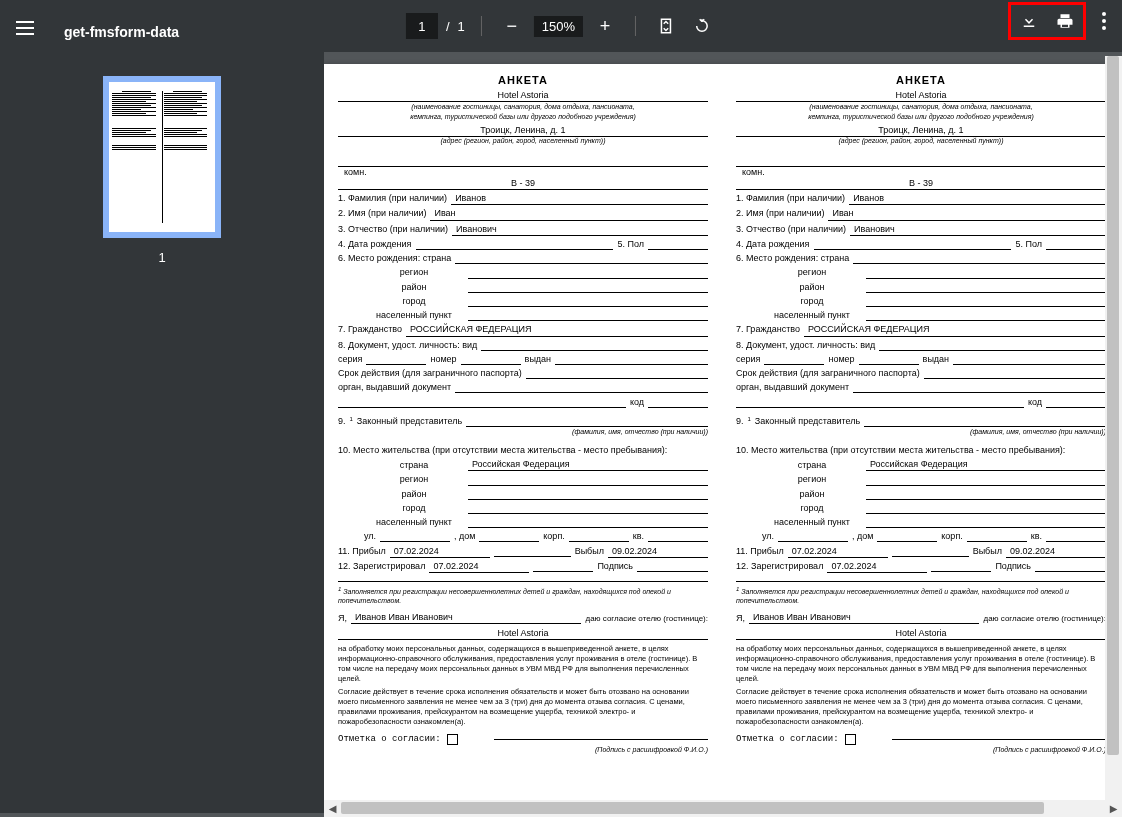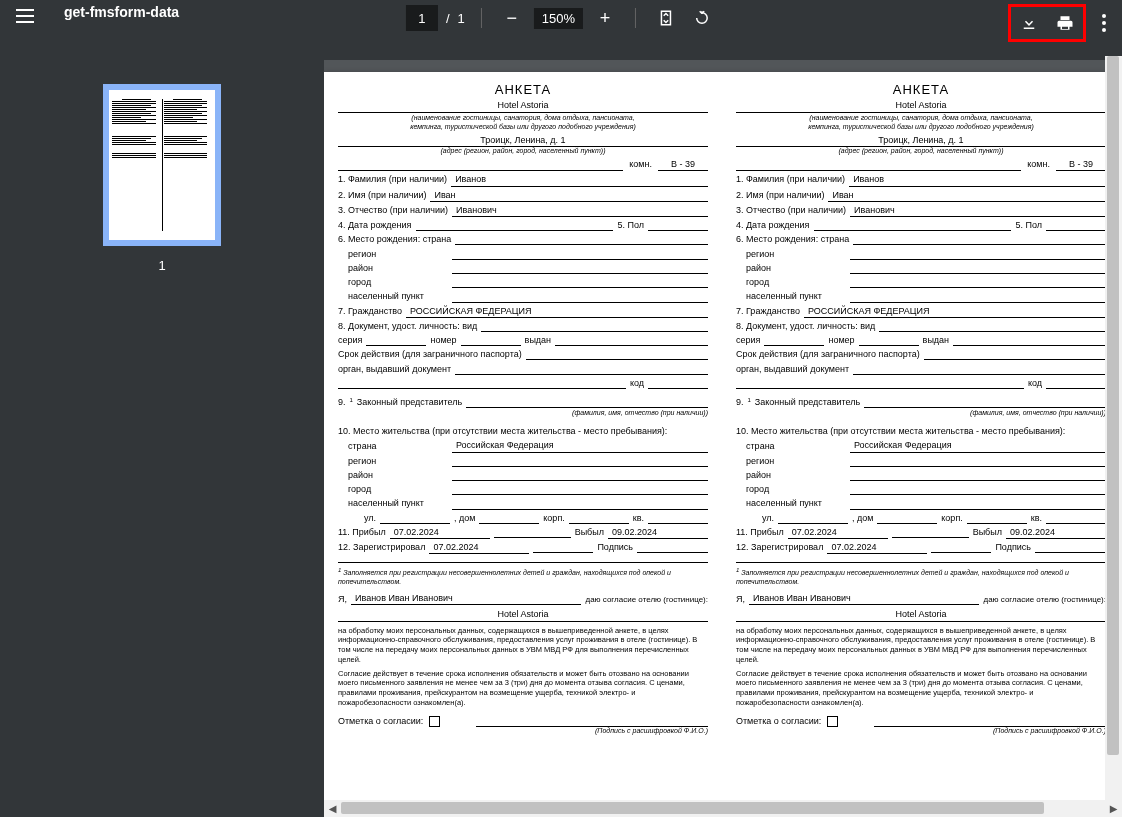--- a/index.html
+++ b/index.html
@@ -1,18 +1,18 @@
 <!DOCTYPE html>
 <html><head>
 <meta charset="utf-8">
 <style>
 * { box-sizing: border-box; margin: 0; padding: 0; }
 body { font-family: Arial, sans-serif; background: #525659; width: 1122px; height: 817px; overflow: hidden; }
 
-.toolbar { height: 60px; background: #323639; display: flex; align-items: flex-start; padding: 4px 16px; color: #fff; }
+.toolbar { height: 52px; background: #323639; display: flex; align-items: flex-end; padding: 12px 16px; color: #fff; }
 .hamburger { width: 24px; height: 24px; cursor: pointer; display: flex; flex-direction: column; justify-content: center; gap: 4px; }
 .hamburger span { display:block; height: 2px; background: #fff; width: 18px; }
 .doc-title { margin-left: 24px; font-weight: bold; font-size: 14px; }
 .tb-center { position:absolute; left:50%; transform:translateX(-50%); display:flex; align-items:center; gap:8px; }
 .page-box { background: #191b1c; color:#fff; width:32px; height:26px; text-align:center; font-size:13px; border:none; }
 .slash { color:#fff; font-size:13px; }
 .divider { width:1px; height:20px; background:#666; margin:0 8px; }
 .tb-btn { width:28px; height:28px; display:flex; align-items:center; justify-content:center; cursor:pointer; color:#fff; font-size:18px; }
 .zoom-box { background:#191b1c; color:#fff; padding:3px 8px; font-size:13px; }
 .tb-right { margin-left:auto; display:flex; align-items:center; gap:4px; }
@@ -25,46 +25,46 @@
 .thumb-wrap { border: 6px solid #8ab4f8; background:#fff; width:118px; height:162px; cursor:pointer; padding:3px; display:flex; gap:1px; }
 .thumb-half { flex:1; display:flex; flex-direction:column; gap:1px; padding-top:6px; }
 .th-line { height:1px; background:#000; }
 .th-line.w90 { width:90%; } .th-line.w80 { width:80%; } .th-line.w70 { width:70%; } .th-line.w60 { width:60%; }
 .thumb-num { color:#fff; font-size:13px; margin-top:12px; }
 
 .page-area { flex:1; background:#525659; overflow:auto; position:relative; }
 .page { background:#fff; margin:12px 0 0 0; width:796px; min-height:788px; display:flex; box-shadow:0 2px 6px rgba(0,0,0,0.4); }
 .anketa { flex:1; padding:10px 14px 10px 14px; font-size:9px; color:#000; line-height:1.25; }
 .anketa + .anketa { border-left: 0; }
-.title { text-align:center; font-weight:normal; font-size:13px; letter-spacing:1px; }
+.title { text-align:center; font-weight:bold; font-size:11px; letter-spacing:1px; }
 .hotel-name { text-align:center; font-size:9px; border-bottom:1px solid #000; margin-top:2px; }
 .subscript { text-align:center; font-style:italic; font-size:7px; margin-top:1px; }
 .addr { text-align:center; border-bottom:1px solid #000; font-size:9px; margin-top:3px; }
 .addr-sub { text-align:center; font-style:italic; font-size:7px; }
-.room-row { display:flex; margin-top:3px; }
+.room-row { display:flex; margin-top:20px;flex-direction:column; }
 .room-row .blank { flex:1; border-bottom:1px solid #000; }
 .room-row .lbl { margin:0 6px; }
 .room-row .val { border-bottom:1px solid #000; min-width:50px; text-align:center; }
 .form-row { display:flex; align-items:flex-start; margin-top:3px; gap:4px; }
 .form-row .lbl { white-space:nowrap; }
 .u { border-bottom:1px solid #000; flex:1; padding-left:4px; min-height:11px; }
 .u.small { flex:0 0 60px; }
 .u.med { flex:0 0 100px; }
 .indent { margin-left:26px; }
 .sub-row { display:flex; margin-top:3px; gap:4px; align-items:flex-end; }
-.sub-row .lbl { width:100px; margin-left:10px; }
+.sub-row .lbl { width:100px; margin-left:26px;text-align:center; }
 .note1 { font-style:italic; font-size:7px; text-align:right; margin-top:1px; }
 .sup { font-size:6px; vertical-align:super; }
 .sep { border-top:1px solid #000; margin:8px 0 4px 0; }
 .foot-italic { font-style:italic; font-size:7px; margin-top:2px; }
 .consent-block { margin-top:6px; }
 .consent-line { display:flex; gap:4px; align-items:flex-end; }
 .consent-hotel { text-align:center; border-bottom:1px solid #000; margin-top:4px; font-size:9px; }
 .consent-text { font-size:7.5px; margin-top:4px; line-height:1.3; }
-.mark-row { display:flex; gap:6px; margin-top:8px; }
+.mark-row { display:flex; align-items:center; gap:6px; margin-top:8px;font-family:Liberation Mono, monospace; }
 .checkbox { width:11px; height:11px; border:1px solid #000; }
 .sign-line { border-bottom:1px solid #000; flex:1; margin-left:30px; }
 .sign-sub { font-style:italic; font-size:7px; text-align:right; }
 
 .hscroll { position:absolute; bottom:0; left:324px; right:0; height:17px; background:#f1f1f1; display:flex; align-items:center; }
 .hscroll .arrow { width:17px; height:17px; display:flex; align-items:center; justify-content:center; font-size:10px; color:#555; cursor:pointer; }
 .hscroll .track { flex:1; height:17px; position:relative; }
 .hscroll .thumb { position:absolute; left:0; width:92%; height:12px; top:2px; background:#c1c1c1; border-radius:2px; }
 .vscroll { position:absolute; right:0; top:56px; bottom:17px; width:17px; background:#f1f1f1; }
 .vscroll .thumb { position:absolute; top:0; left:2px; width:12px; height:94%; background:#c1c1c1; border-radius:2px; }

